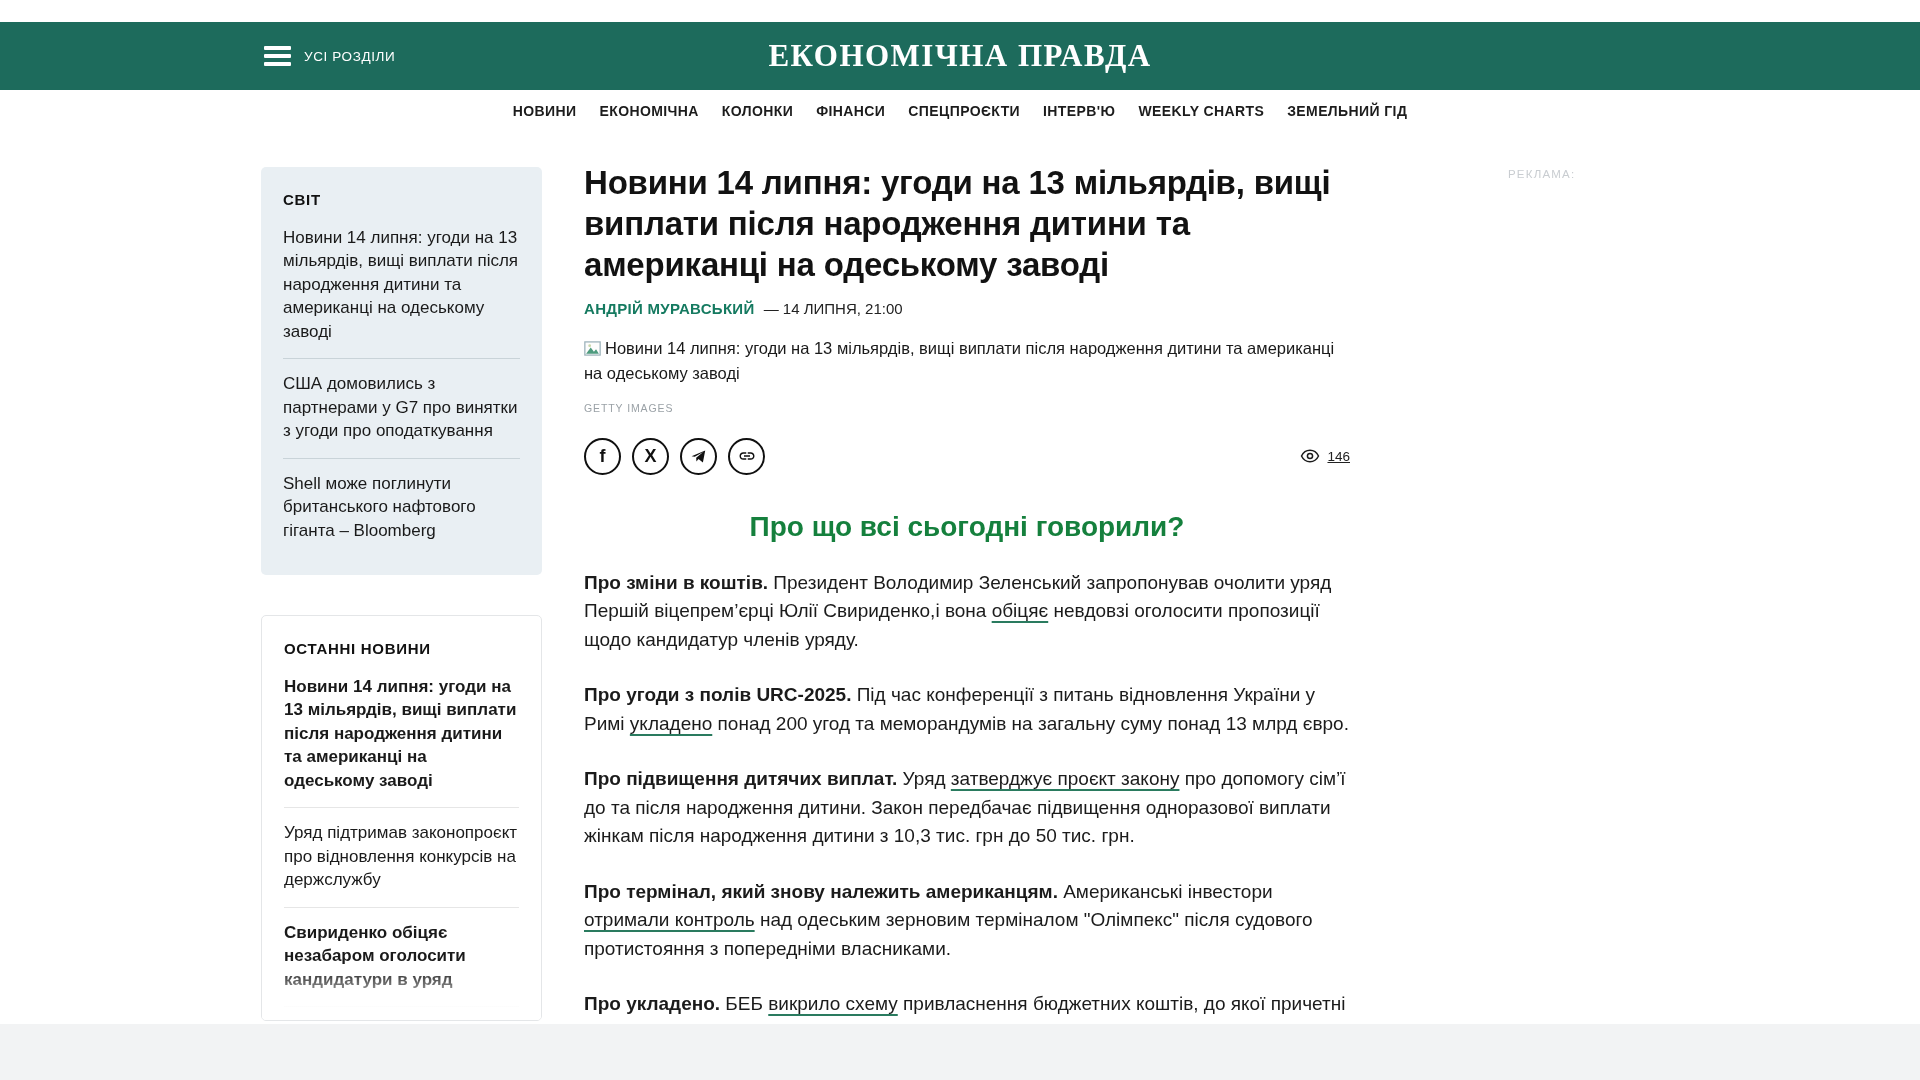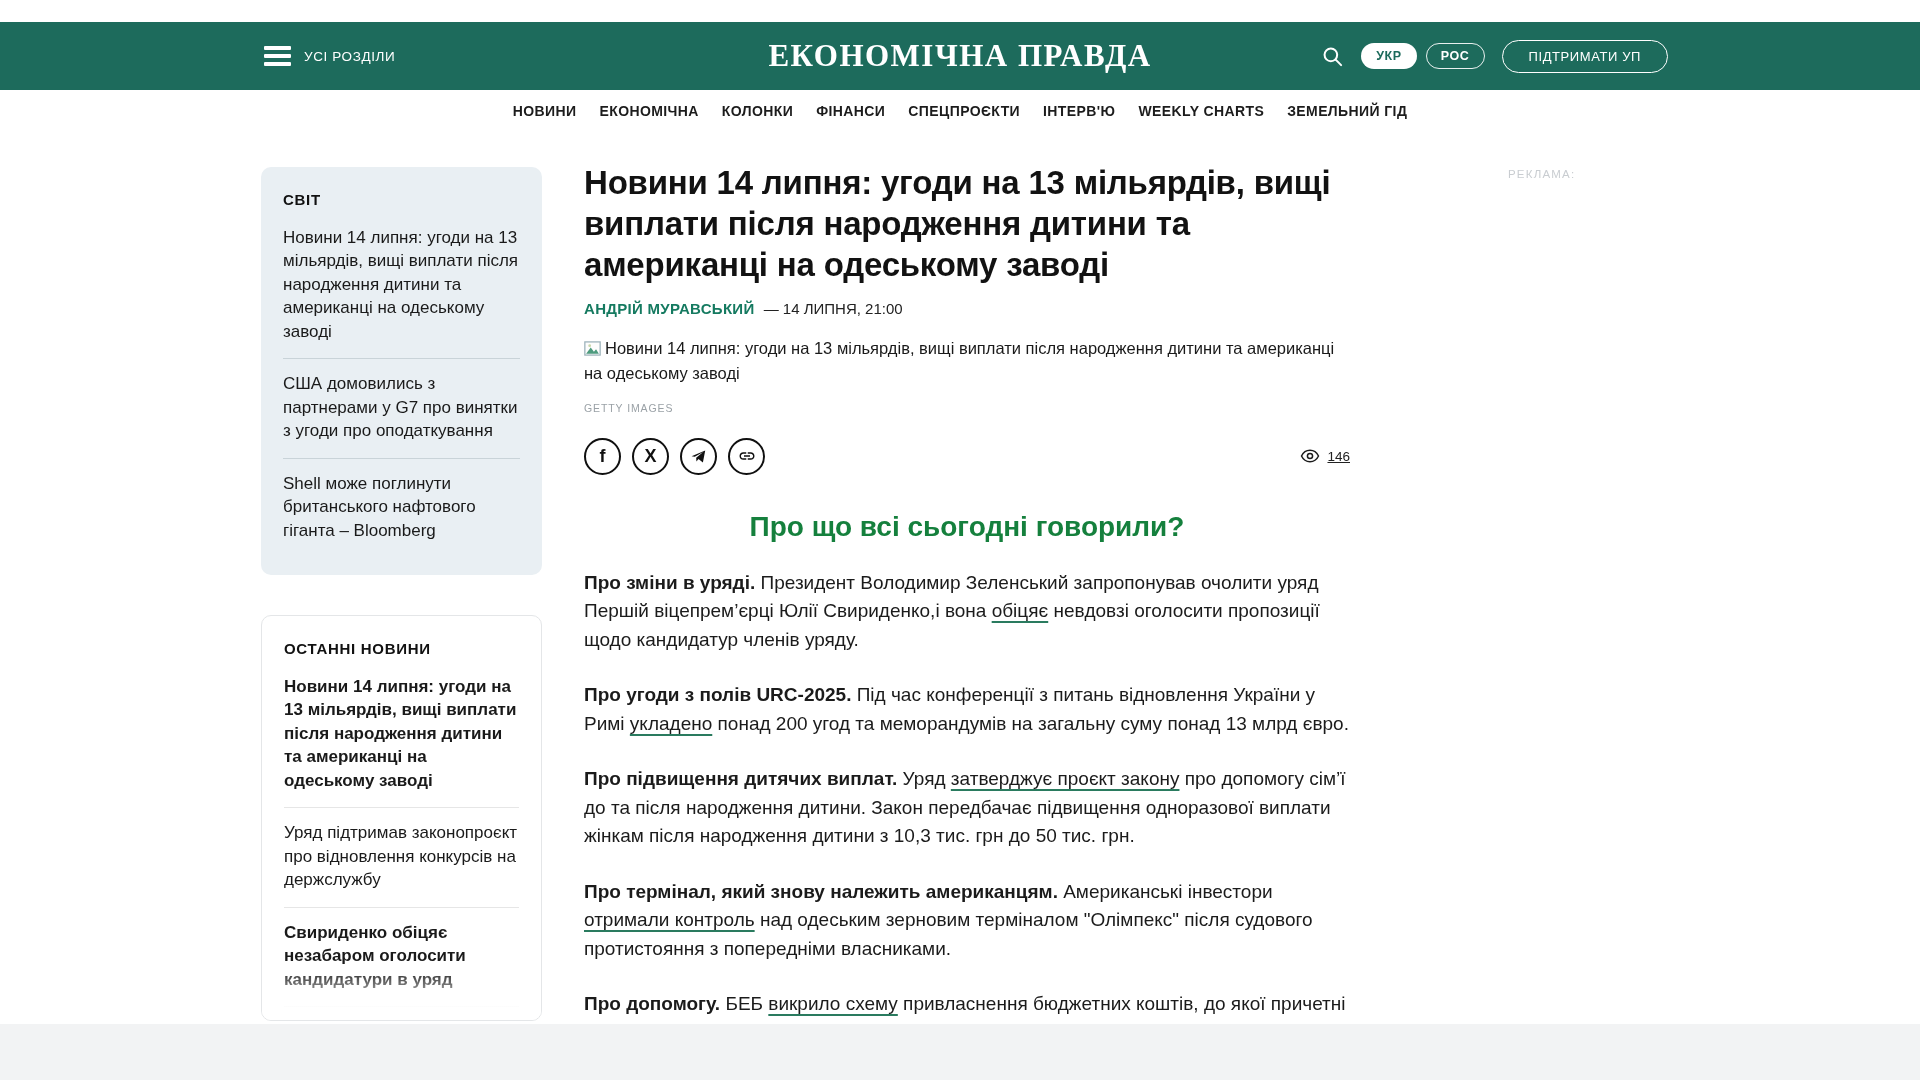--- a/index.html
+++ b/index.html
@@ -28,21 +28,21 @@
   
   .nav { position: absolute; top: 90px; left: 0; right: 0; height: 42px; display: flex; align-items: center; justify-content: center; gap: 23px; background: #fff; }
   .nav a { font-size: 14px; font-weight: 700; color: #1c1c1c; letter-spacing: .4px; text-decoration: none; cursor: pointer; white-space: nowrap; }
 
   
   .ad-label { position: absolute; top: 168px; left: 1508px; font-size: 11.5px; color: #c9cdd1; letter-spacing: 1.2px; text-align: center; }
 
   
   .content { position: absolute; top: 132px; left: 261px; width: 1092px; display: flex; gap: 42px; }
   .sidebar { width: 281px; flex: none; padding-top: 35px; }
-  .box { border-radius: 10px; padding: 24px 22px 18px; }
+  .box { border-radius: 5px; padding: 24px 22px 18px; }
   .world-box { background: #e9eff3; }
   .latest-box { margin-top: 40px; background: #fff; border: 1px solid #e4e6e8; position: relative; height: 406px; overflow: hidden; }
   .box-title { font-size: 15px; font-weight: 700; letter-spacing: .7px; color: #111; margin-bottom: 10px; }
   .side-item { display: block; font-size: 17px; line-height: 1.38; color: #1a1a1a; text-decoration: none; cursor: pointer; padding: 13px 0 15px; border-top: 1px solid #c9d3d8; }
   .side-item:nth-of-type(1) { border-top: none; padding-top: 8px; }
   .latest-box .side-item { border-top-color: #e6e6e6; }
   .side-item.bold { font-weight: 700; }
   .fade { position: absolute; left: 0; right: 0; bottom: 0; height: 52px; background: linear-gradient(rgba(255,255,255,0), #fff 82%); pointer-events: none; }
 
   
@@ -76,31 +76,20 @@
       <button class="menu-btn">
         <span class="hamburger">
             <i></i>
             <i></i>
             <i></i>
           </span>
         <span class="menu-label">УСІ РОЗДІЛИ</span>
       </button>
     </div>
     <div class="logo">ЕКОНОМІЧНА ПРАВДА</div>
-    <div class="header-right">
-      <button class="search-btn">
-        <svg width="23" height="23" viewBox="0 0 24 24" fill="none" stroke="#fff" stroke-width="2.1" stroke-linecap="round">
-          <circle cx="10.3" cy="10.3" r="6.6"></circle>
-            <line x1="15.3" y1="15.3" x2="21" y2="21"></line>
-        </svg>
-      </button>
-      <button class="pill pill-active">УКР</button>
-      <button class="pill pill-outline">РОС</button>
-      <button class="support-btn">ПІДТРИМАТИ УП</button>
-    </div>
   </header>
 
   <nav class="nav">
     <a>НОВИНИ</a>
     <a>ЕКОНОМІЧНА</a>
     <a>КОЛОНКИ</a>
     <a>ФІНАНСИ</a>
     <a>СПЕЦПРОЄКТИ</a>
     <a>ІНТЕРВ'Ю</a>
     <a>WEEKLY CHARTS</a>
@@ -168,26 +157,26 @@
           <svg width="20" height="20" viewBox="0 0 24 24" fill="none" stroke="#1c1c1c" stroke-width="1.8">
             <path d="M1.8 12C3.9 7.6 7.7 5.2 12 5.2s8.1 2.4 10.2 6.8c-2.1 4.4-5.9 6.8-10.2 6.8S3.9 16.4 1.8 12z"></path>
             <circle cx="12" cy="12" r="3.1"></circle>
           </svg>
           <span>146</span>
         </div>
       </div>
 
       <h2 class="digest-title">Про що всі сьогодні говорили?</h2>
 
-      <p class="body-p"><b>Про зміни в уряді.</b><span> Президент Володимир Зеленський запропонував очолити уряд Першій віцепрем’єрці Юлії Свириденко,і вона </span><a class="inline-link">обіцяє</a><span> невдовзі оголосити пропозиції щодо кандидатур членів уряду.</span></p>
+      <p class="body-p"><b>Про зміни в коштів.</b><span> Президент Володимир Зеленський запропонував очолити уряд Першій віцепрем’єрці Юлії Свириденко,і вона </span><a class="inline-link">обіцяє</a><span> невдовзі оголосити пропозиції щодо кандидатур членів уряду.</span></p>
 
       <p class="body-p"><b>Про угоди з полів URC-2025.</b><span> Під час конференції з питань відновлення України у Римі </span><a class="inline-link">укладено</a><span> понад 200 угод та меморандумів на загальну суму понад 13 млрд євро.</span></p>
 
       <p class="body-p"><b>Про підвищення дитячих виплат.</b><span> Уряд </span><a class="inline-link">затверджує проєкт закону</a><span> про допомогу сім’ї до та після народження дитини. Закон передбачає підвищення одноразової виплати жінкам після народження дитини з 10,3 тис. грн до 50 тис. грн.</span></p>
 
       <p class="body-p"><b>Про термінал, який знову належить американцям.</b><span> Американські інвестори </span><a class="inline-link">отримали контроль</a><span> над одеським зерновим терміналом "Олімпекс" після судового протистояння з попередніми власниками.</span></p>
 
-      <p class="body-p"><b>Про допомогу.</b><span> БЕБ </span><a class="inline-link">викрило схему</a><span> привласнення бюджетних коштів, до якої причетні співробітники низки медичних закладів та посадовці Національної</span></p>
+      <p class="body-p"><b>Про укладено.</b><span> БЕБ </span><a class="inline-link">викрило схему</a><span> привласнення бюджетних коштів, до якої причетні співробітники низки медичних закладів та посадовці Національної</span></p>
     </main>
   </div>
 
   <div class="bottom-band"></div>
 </div>
 
 </body></html>

